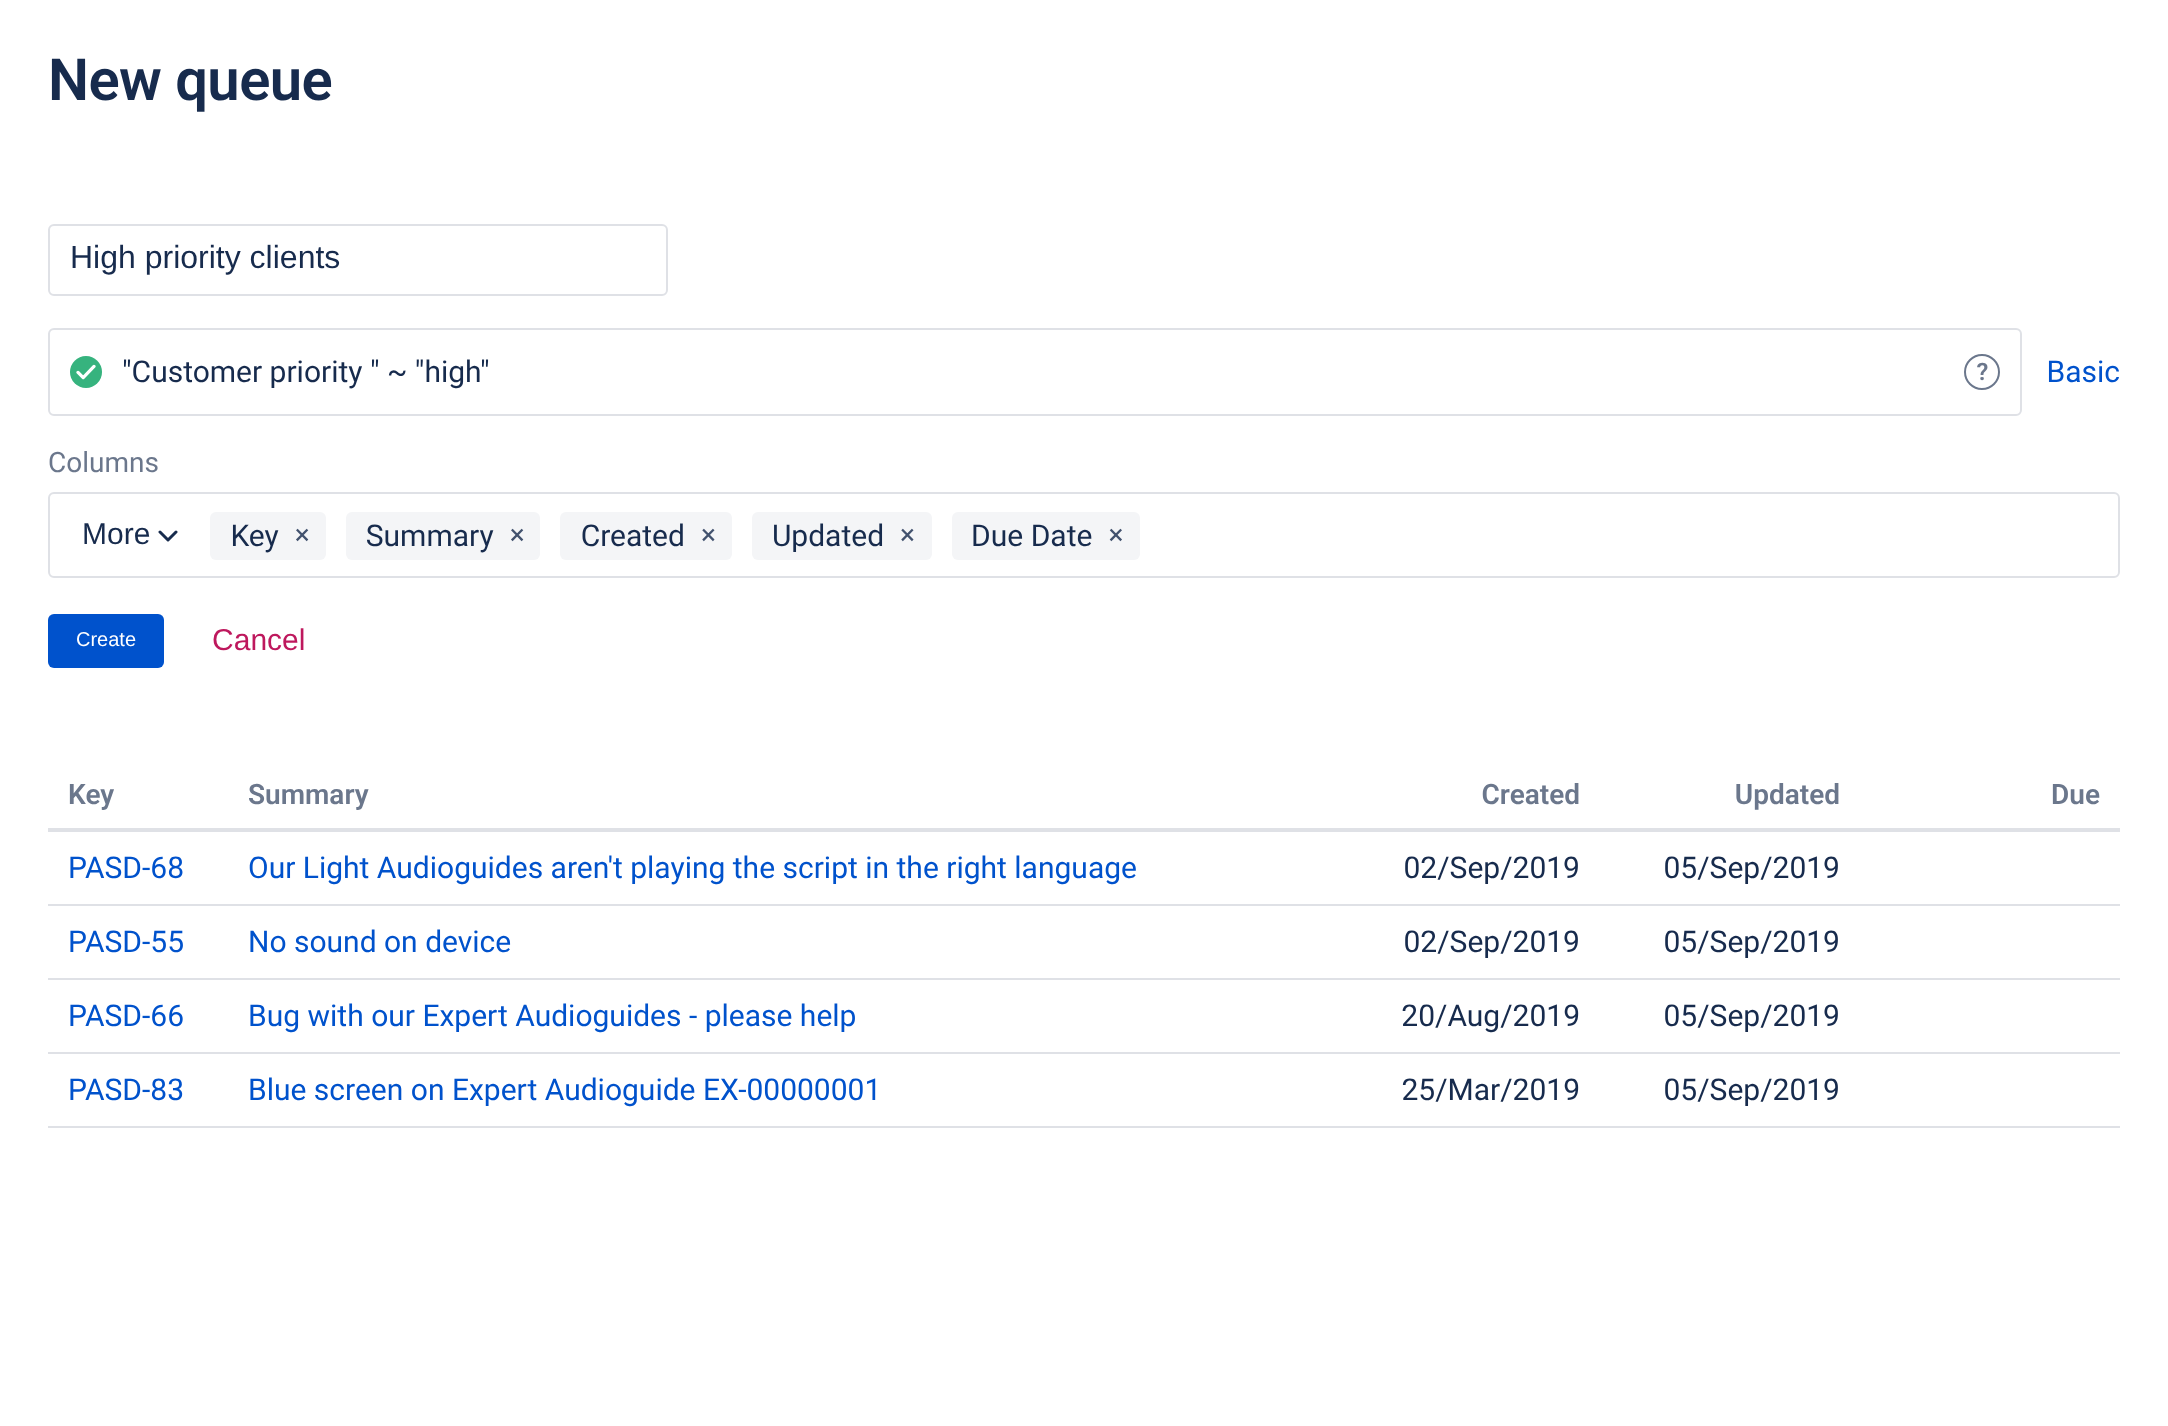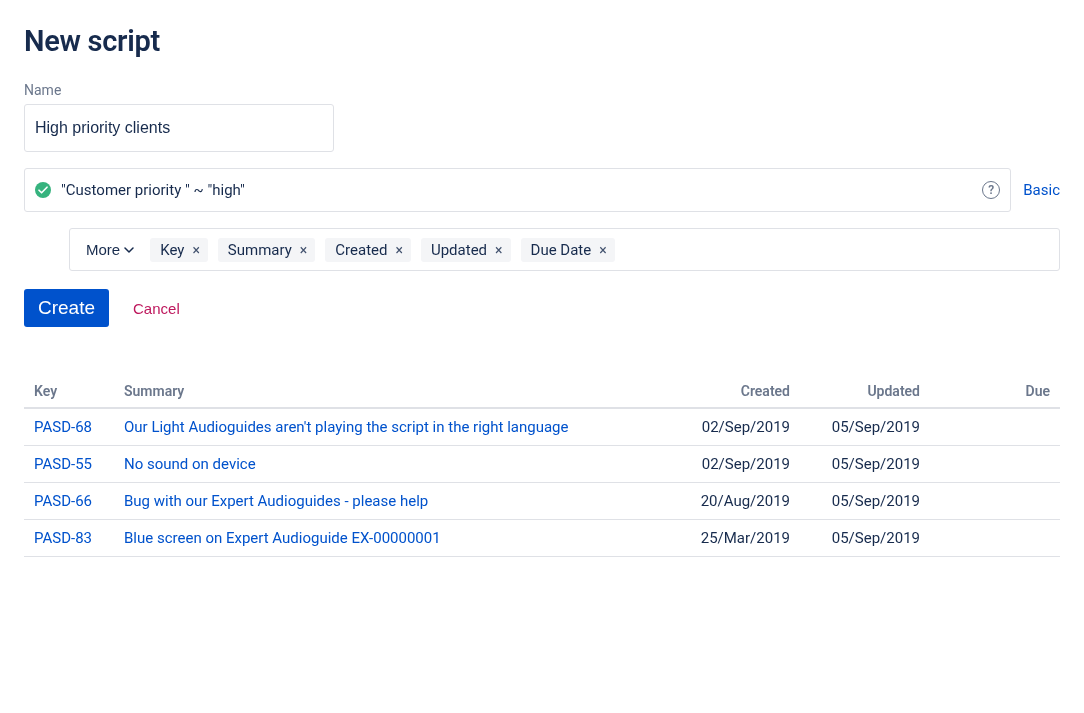--- a/index.html
+++ b/index.html
@@ -21,26 +21,27 @@
   .field-label {
     font-size: 14px;
     color: #6B778C;
     margin-bottom: 6px;
     display: block;
     font-weight: 400;
   }
   .field-group { margin-bottom: 16px; }
   .name-input {
     width: 310px;
-    height: 48px;
+    height: 36px;
     padding: 6px 10px;
     font-size: 16px;
     border: 1px solid #DFE1E6;
     border-radius: 3px;
     color: #172B4D;
+    margin-top: 30px;
   }
   .jql-row {
     display: flex;
     align-items: center;
     gap: 12px;
   }
   .jql-box {
     flex: 1;
     display: flex;
     align-items: center;
@@ -86,21 +87,20 @@
     text-decoration: none;
     cursor: pointer;
   }
   .columns-box {
     border: 1px solid #DFE1E6;
     border-radius: 3px;
     padding: 8px 10px;
     display: flex;
     align-items: center;
     gap: 10px;
-    margin-left: 45px;
   }
   .more-btn {
     display: inline-flex;
     align-items: center;
     gap: 4px;
     font-size: 15px;
     color: #172B4D;
     background: transparent;
     border: none;
     padding: 4px 6px;
@@ -130,21 +130,21 @@
     gap: 24px;
     margin-top: 18px;
     margin-bottom: 48px;
   }
   .btn-primary {
     background: #0052CC;
     color: #fff;
     border: none;
     border-radius: 3px;
     padding: 8px 14px;
-    font-size: 19px;
+    font-size: 10px;
     font-weight: 500;
     cursor: pointer;
   }
   .btn-link {
     background: none;
     border: none;
     color: #be185d;
     font-size: 15px;
     cursor: pointer;
     padding: 0;
@@ -181,24 +181,23 @@
     color: #172B4D;
     white-space: nowrap;
   }
   td.cell-key { white-space: nowrap; width: 90px; }
   th.col-key { width: 90px; }
   th.col-created, th.col-updated, th.col-due { width: 130px; }
 </style>
 </head>
 <body>
 
-<h1 class="page-title">New script</h1>
+<h1 class="page-title">New queue</h1>
 
 <div class="field-group">
-  <label class="field-label">Name</label>
   <input class="name-input" type="text" value="High priority clients" style="">
 </div>
 
 <div class="field-group">
   <div class="jql-row">
     <div class="jql-box">
       <span class="valid-icon">
         <svg viewBox="0 0 10 10">
             <path d="M1 5.2 L3.6 7.8 L9 2.2" stroke="#fff" stroke-width="1.6" fill="none" stroke-linecap="round" stroke-linejoin="round"></path>
           </svg>
@@ -206,20 +205,21 @@
       <span class="jql-text">"Customer priority " ~ "high"</span>
       <span class="help-icon">
           <span>?</span>
         </span>
     </div>
     <a class="basic-link">Basic</a>
   </div>
 </div>
 
 <div class="field-group">
+  <label class="field-label">Columns</label>
   <div class="columns-box">
     <button class="more-btn">
       <span>More</span>
       <svg viewBox="0 0 10 10">
           <path d="M1 3 L5 7 L9 3" stroke="#172B4D" stroke-width="1.5" fill="none" stroke-linecap="round" stroke-linejoin="round"></path>
         </svg>
     </button>
     <div id="chips-container" style="display:flex;gap:10px;">
         <span class="chip">
           <span>Key</span>

